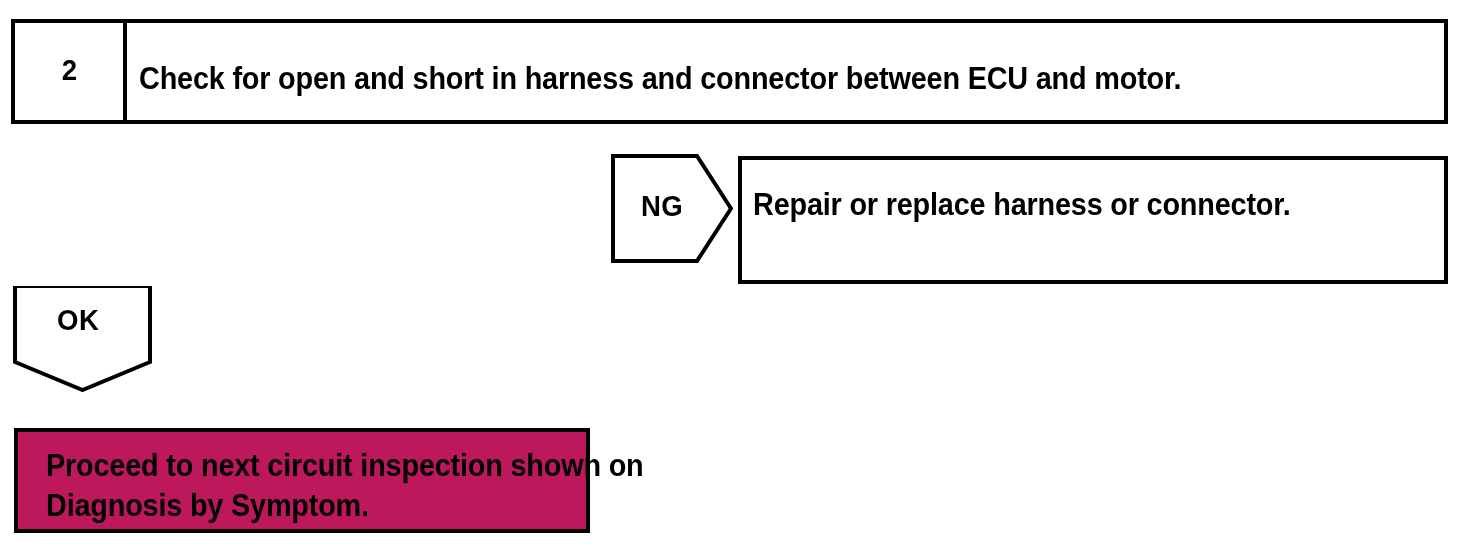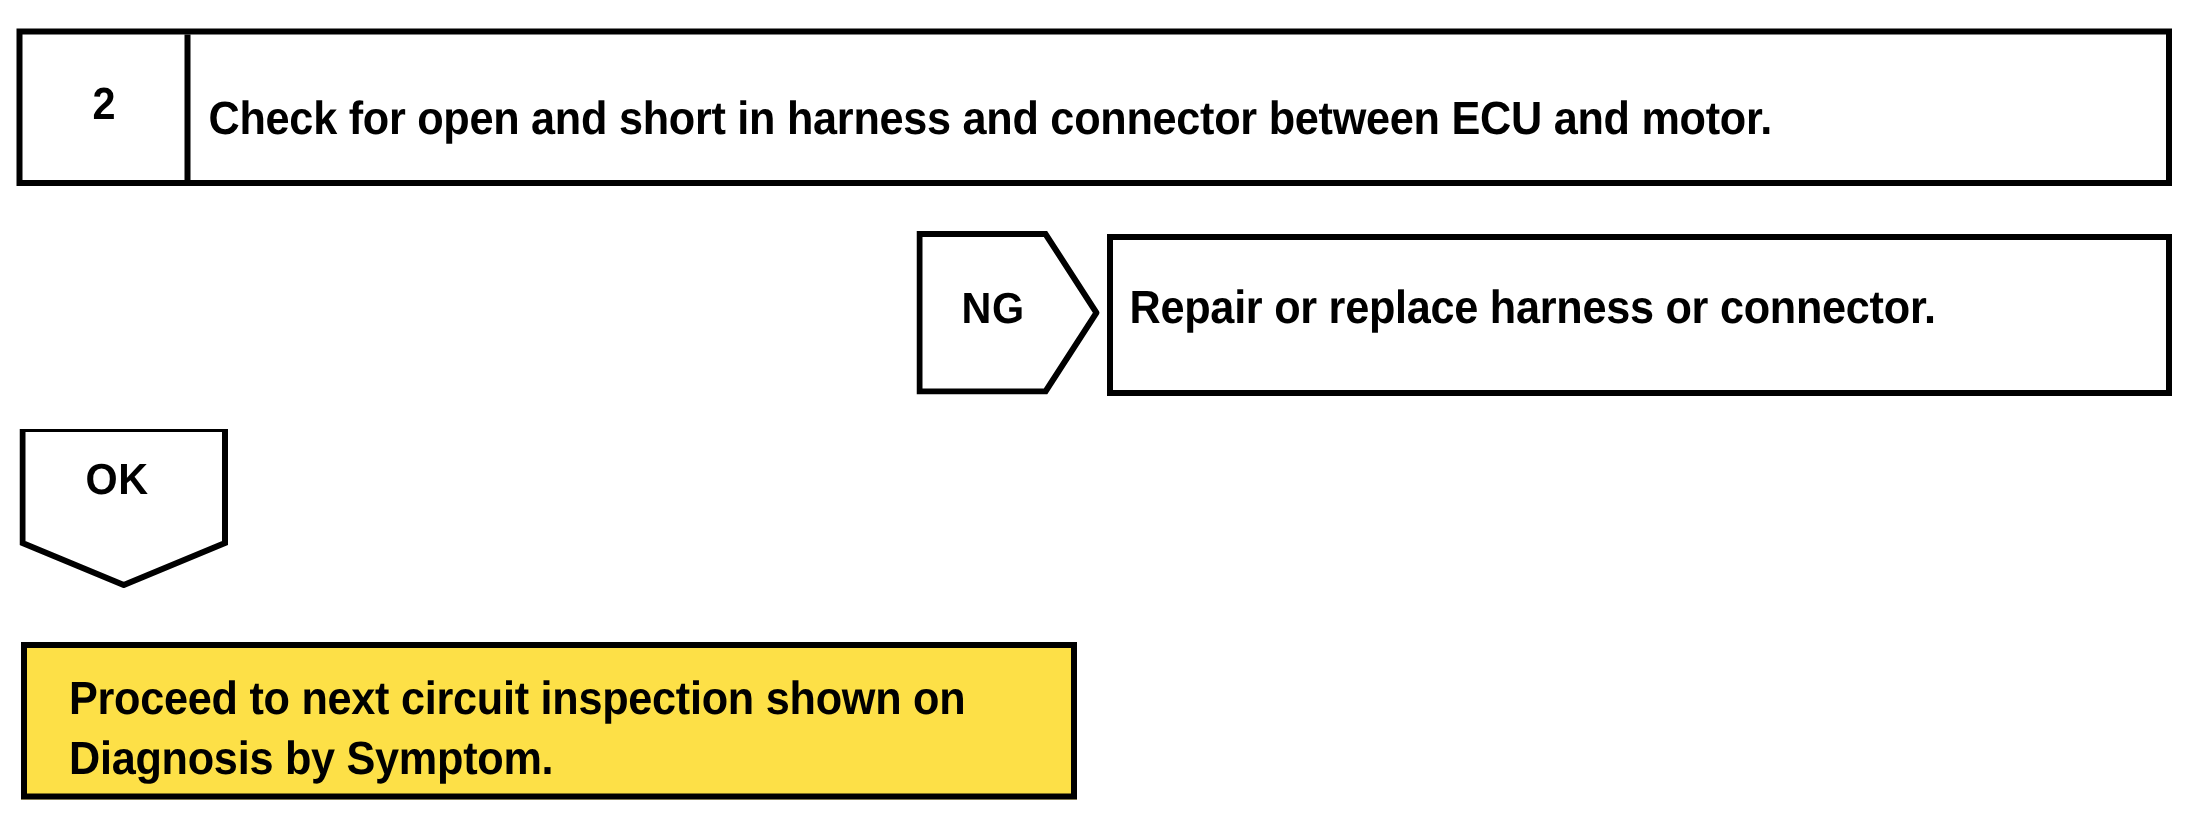--- a/index.html
+++ b/index.html
@@ -88,21 +88,21 @@
     letter-spacing: 0.5px;
     transform: scaleX(0.95);
     transform-origin: left top;
   }
 
   .ng-box {
     position: absolute;
     left: 738px;
     top: 156px;
     width: 710px;   
-    height: 108px;  
+    height: 128px;  
     box-sizing: border-box;
     border: 4px solid #000000;
     background: #ffffff;
   }
   .ng-box-text {
     position: absolute;
     left: 11px;
     top: 29px;
     font-size: 31px;
     font-weight: bold;
@@ -132,25 +132,25 @@
     letter-spacing: 0.5px;
     transform: scaleX(0.95);
     transform-origin: left top;
   }
 
   
   .final-box {
     position: absolute;
     left: 14px;
     top: 428px;
-    width: 704px;   
+    width: 576px;   
     height: 105px;  
     box-sizing: border-box;
     border: 4px solid #000000;
-    background: #fde047;
+    background: #be185d;
   }
   .final-text {
     position: absolute;
     left: 28px;
     top: 14px;
     font-size: 31px;
     font-weight: bold;
     line-height: 40px;
     letter-spacing: -0.2px;
     transform: scaleX(0.93);

